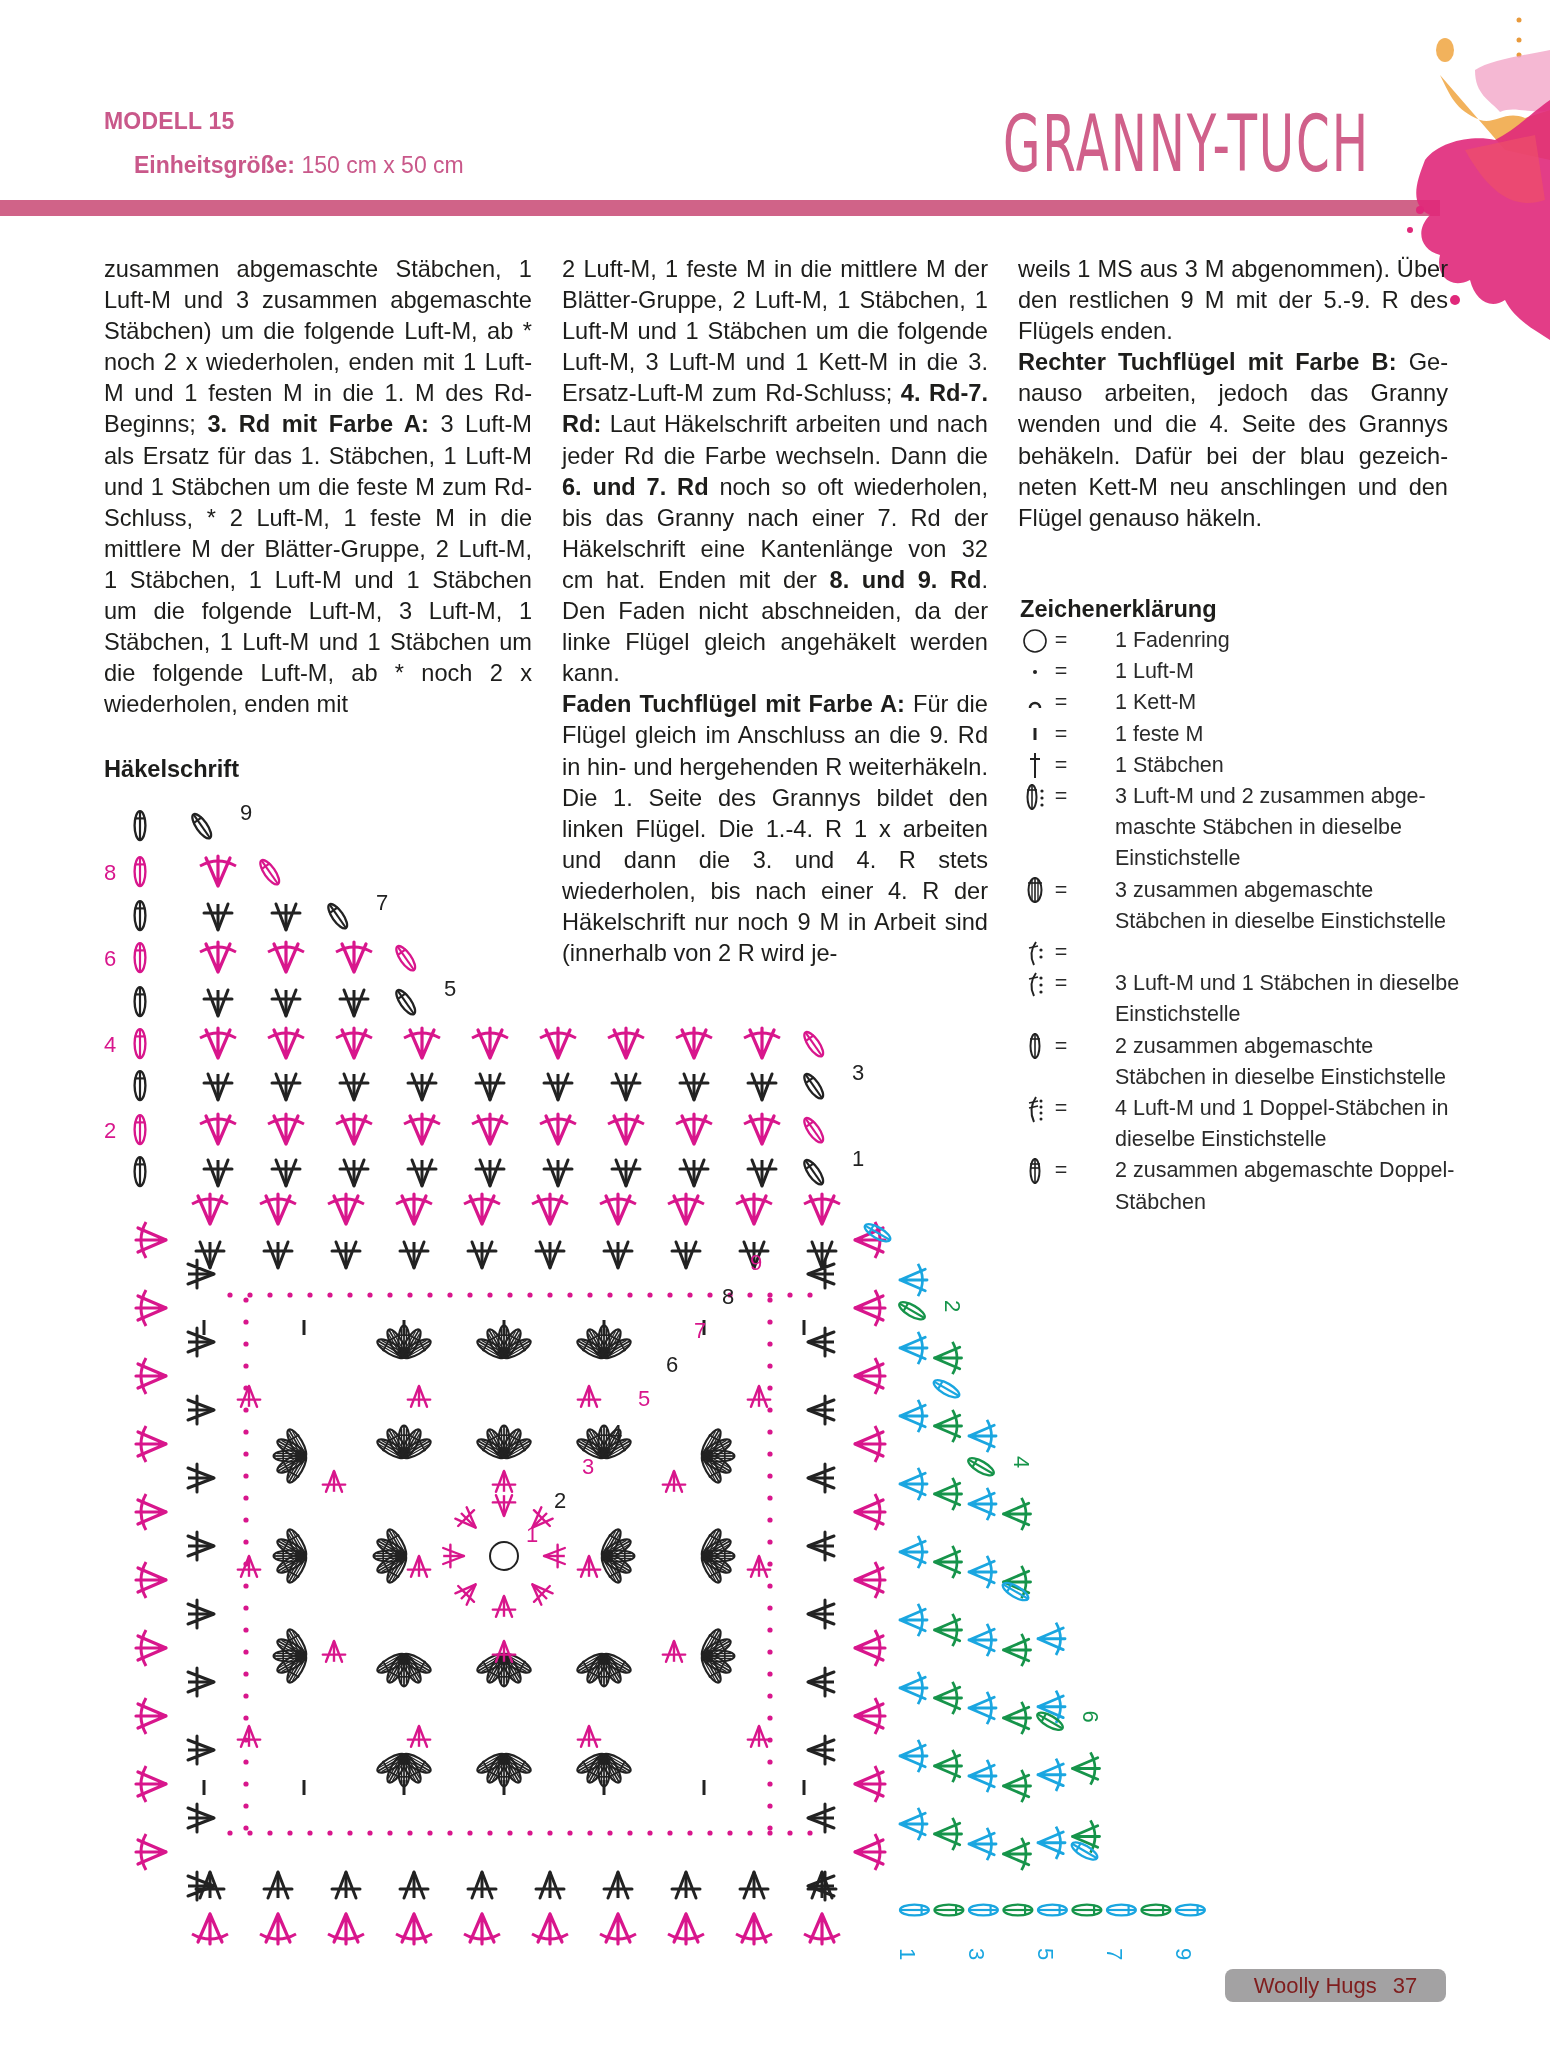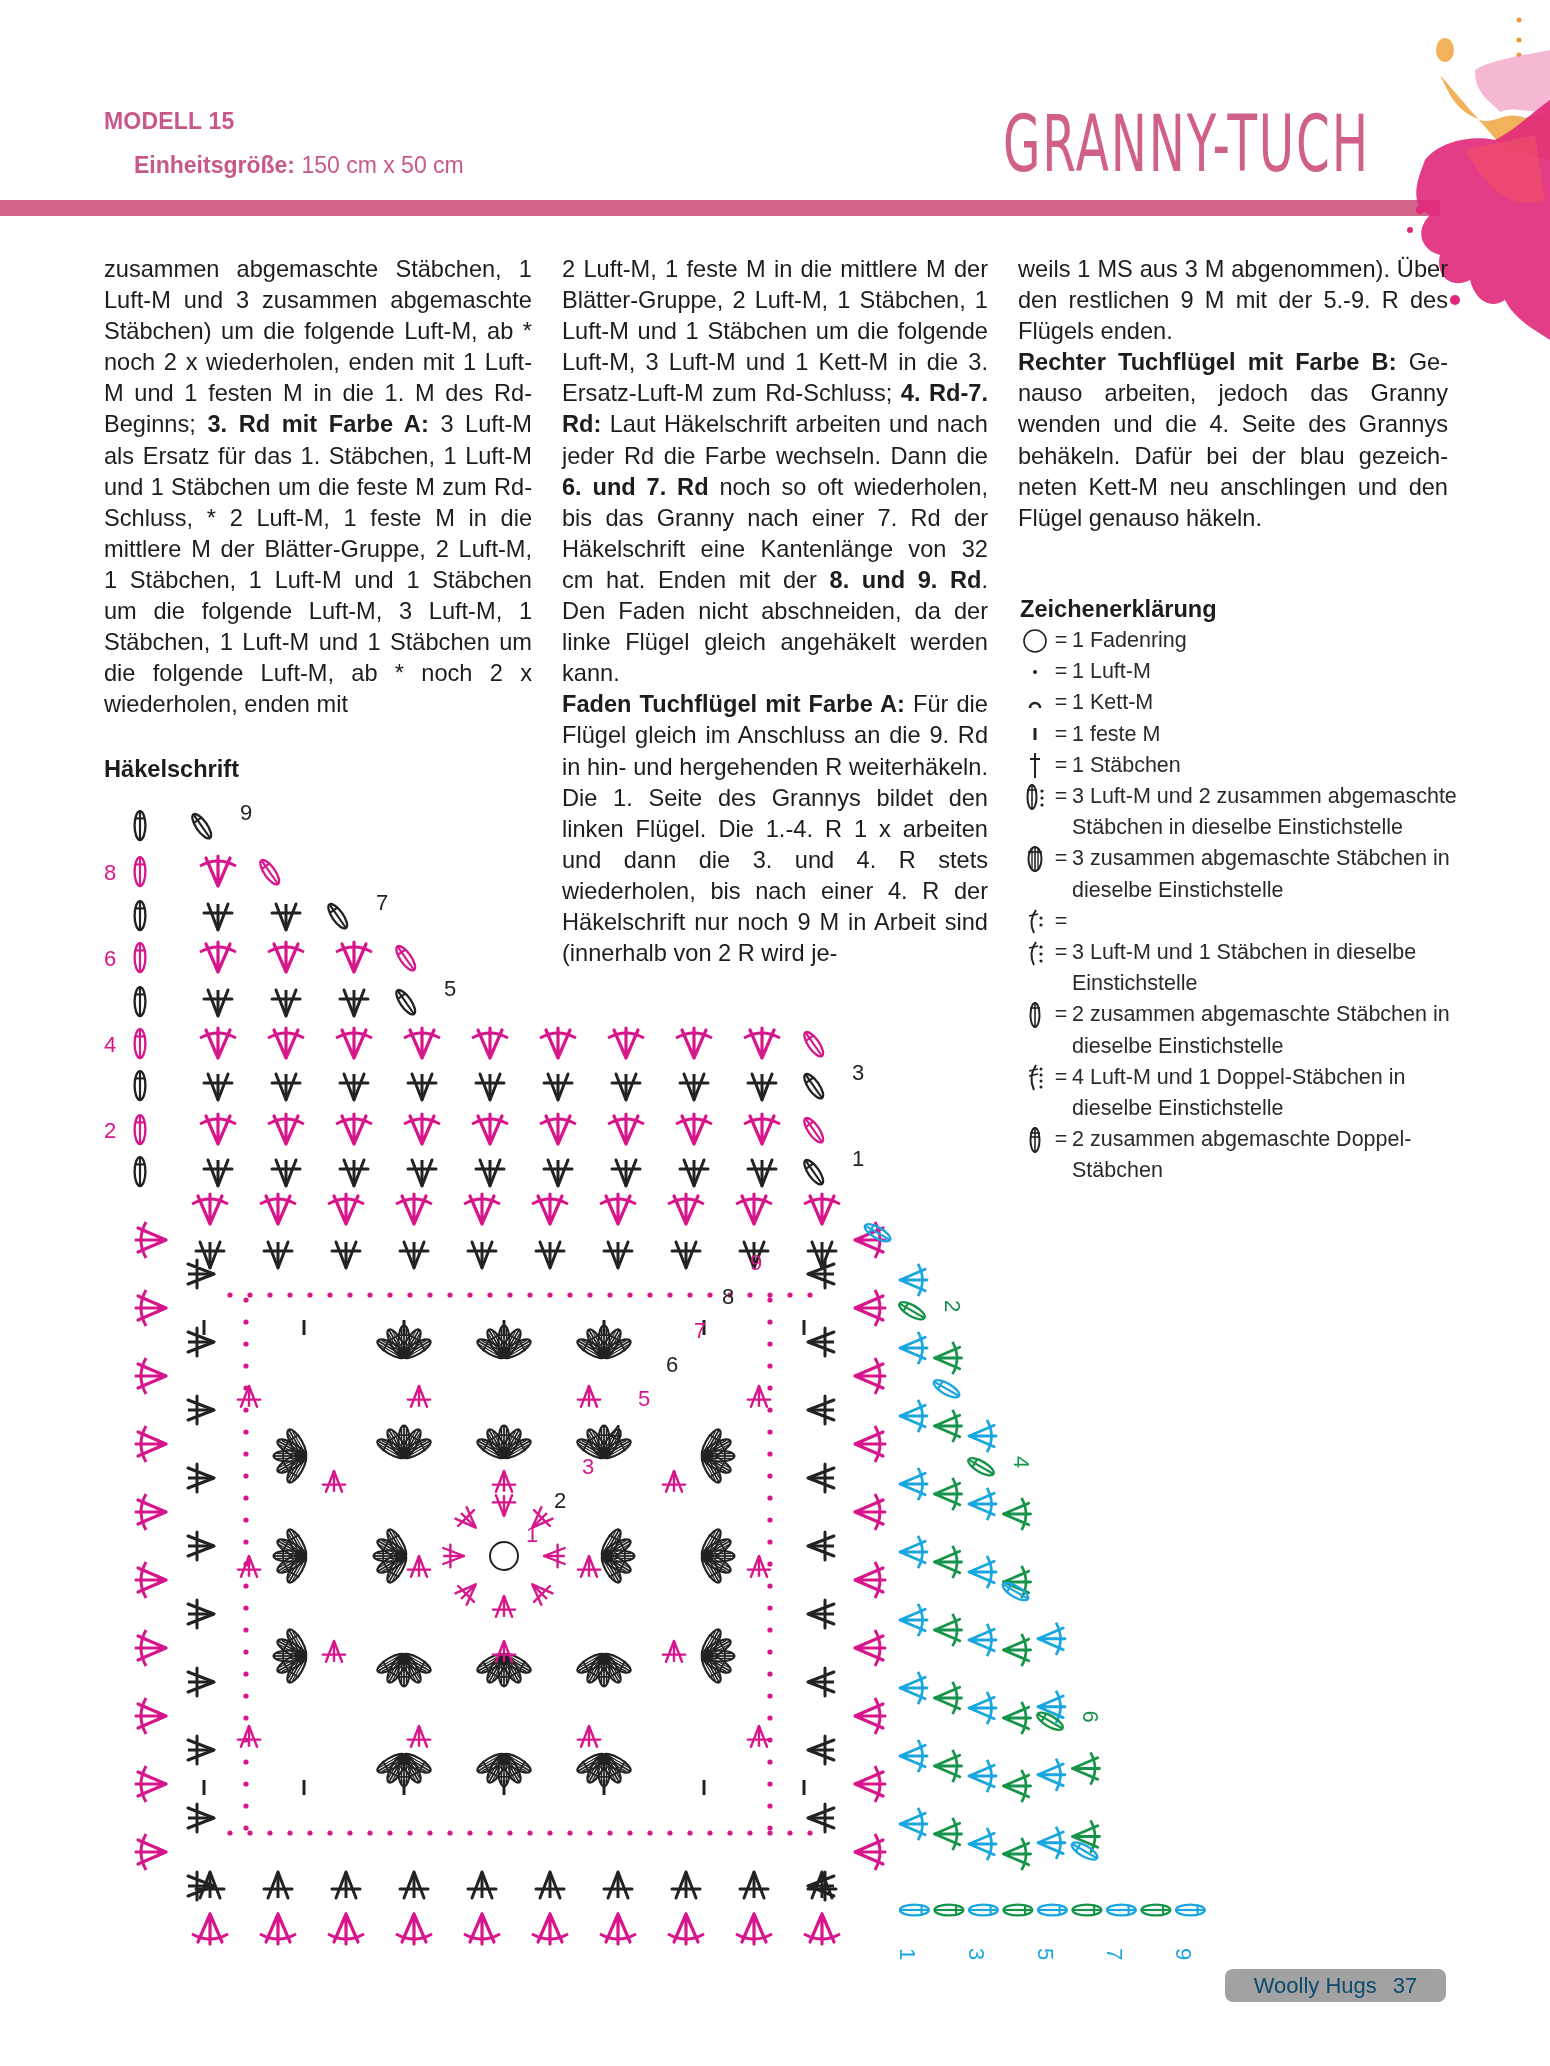--- a/index.html
+++ b/index.html
@@ -16,23 +16,23 @@
   .col b{font-weight:bold;}
   #col1{left:104px;width:428px;}
   #col2{left:562px;width:426px;}
   #col3{left:1018px;width:430px;}
   #haekel-title{left:104px;top:756px;font-size:23.6px;font-weight:bold;}
   #legend{left:1020px;top:596px;width:440px;}
   #legend .lh{font-size:23.6px;font-weight:bold;margin-bottom:2px;}
   .lg-row{display:flex;align-items:flex-start;font-size:21.5px;line-height:31.2px;color:#2a2a2a;}
   .lg-sym{width:30px;height:31px;flex:0 0 30px;display:flex;align-items:center;justify-content:center;}
   .lg-eq{width:22px;flex:0 0 22px;text-align:center;}
-  .lg-txt{flex:1;}
+  .lg-txt{flex:1;margin-left:43px;}
   #diagram{left:90px;top:780px;width:1200px;height:1180px;}
-  #footer{left:1225px;top:1969px;width:221px;height:33px;background:#a3a2a3;border-radius:8px;color:#0c4a6e;font-size:22px;line-height:33px;text-align:center;}
+  #footer{left:1225px;top:1969px;width:221px;height:33px;background:#a3a2a3;border-radius:8px;color:#7f1d1d;font-size:22px;line-height:33px;text-align:center;}
   #footer span{margin:0 8px;}
 </style>
 </head>
 <body>
 
 <div id="model" class="abs">MODELL 15</div>
 <div id="size" class="abs"><b>Einheitsgröße:</b> <span>150 cm x 50 cm</span></div>
 <div id="title" class="abs">GRANNY-TUCH</div>
 <div id="bar" class="abs"></div>
 

